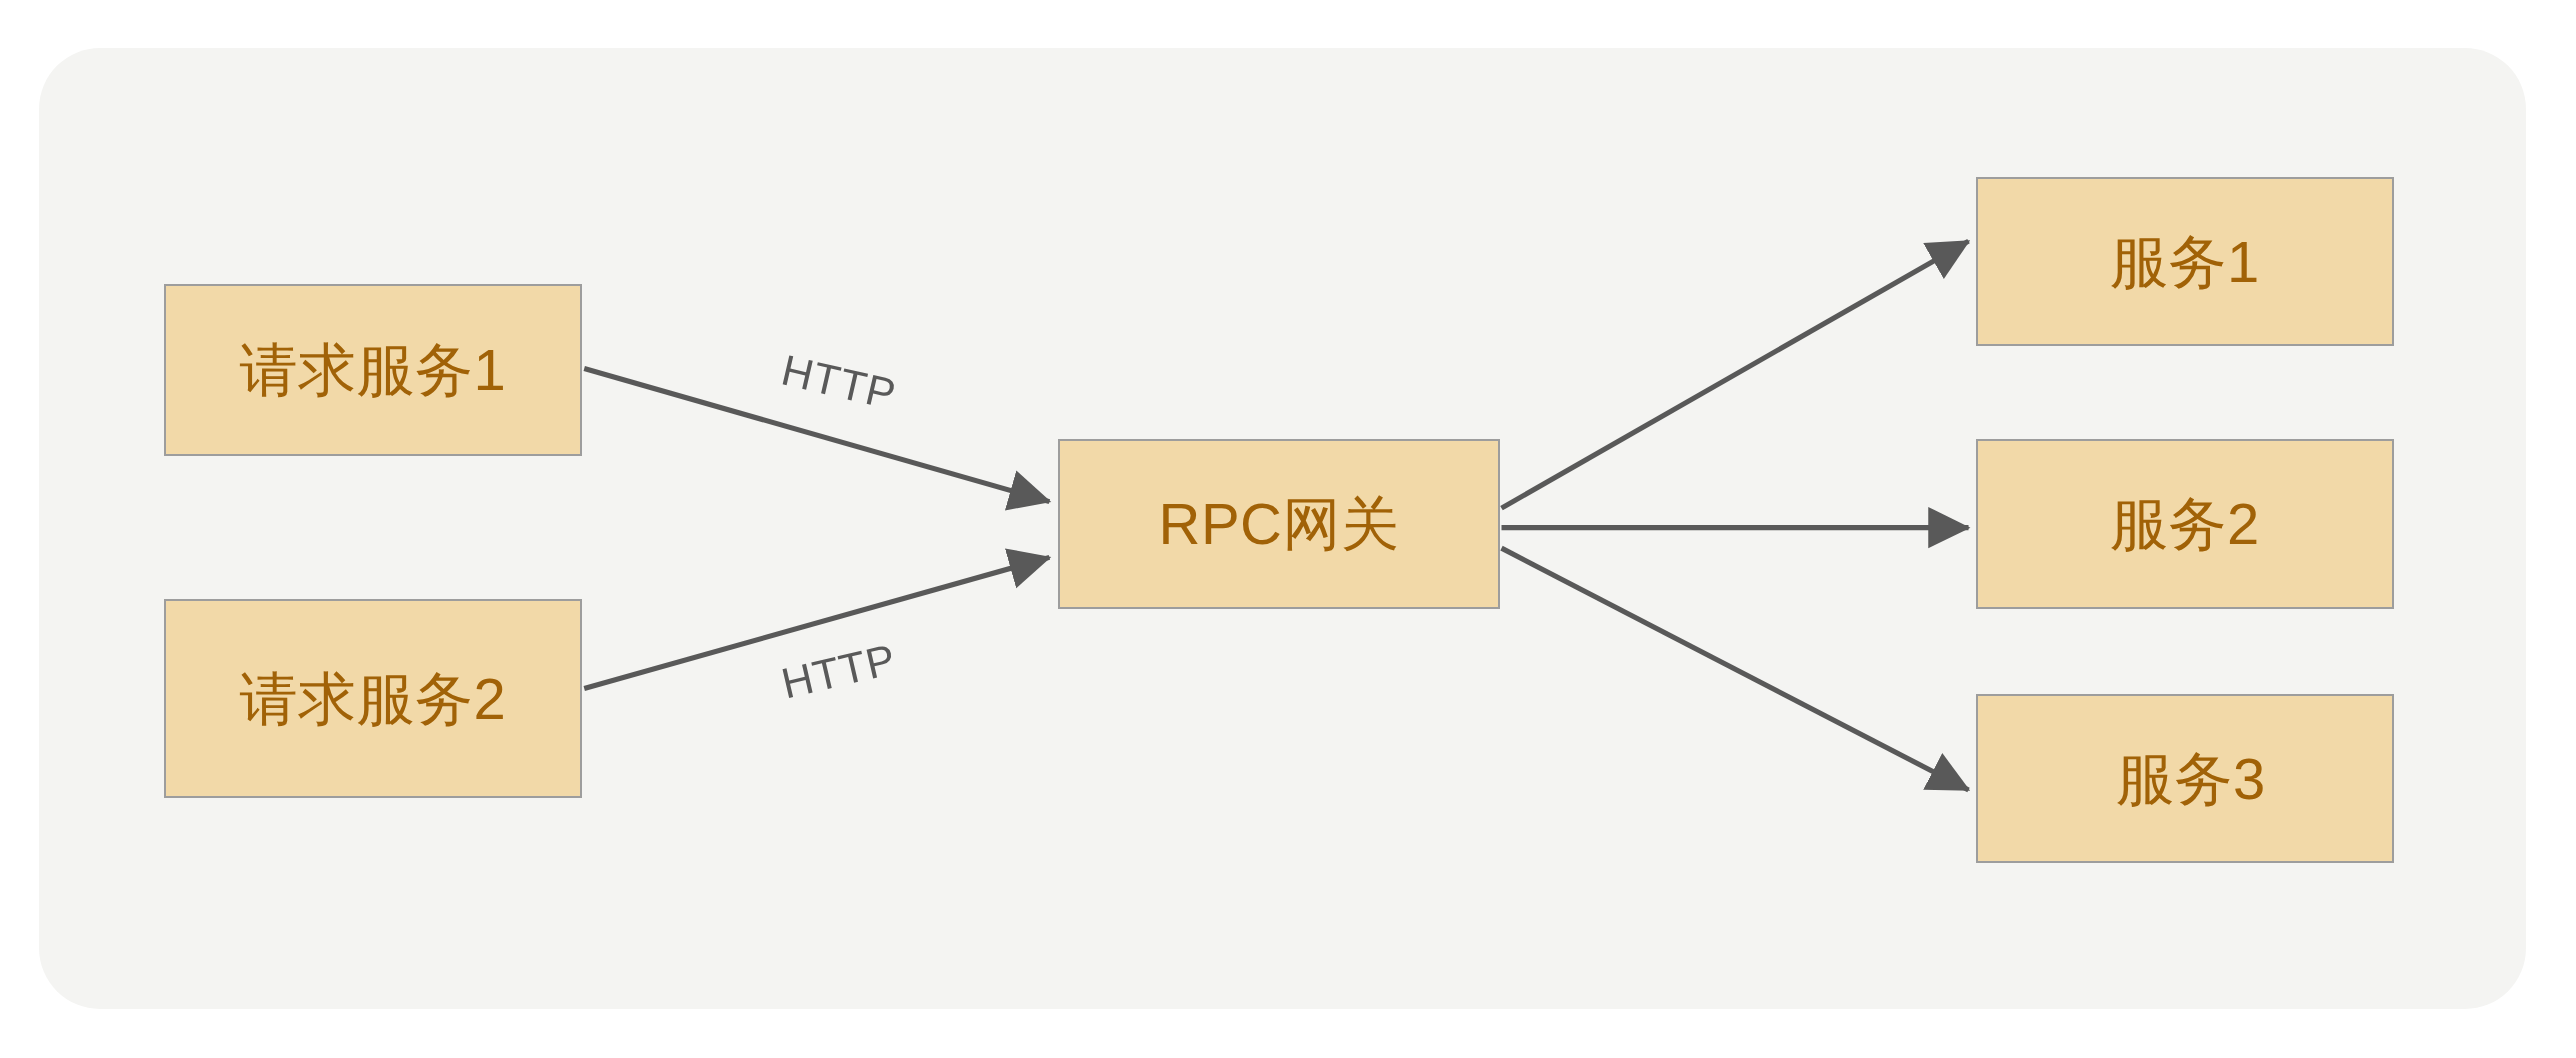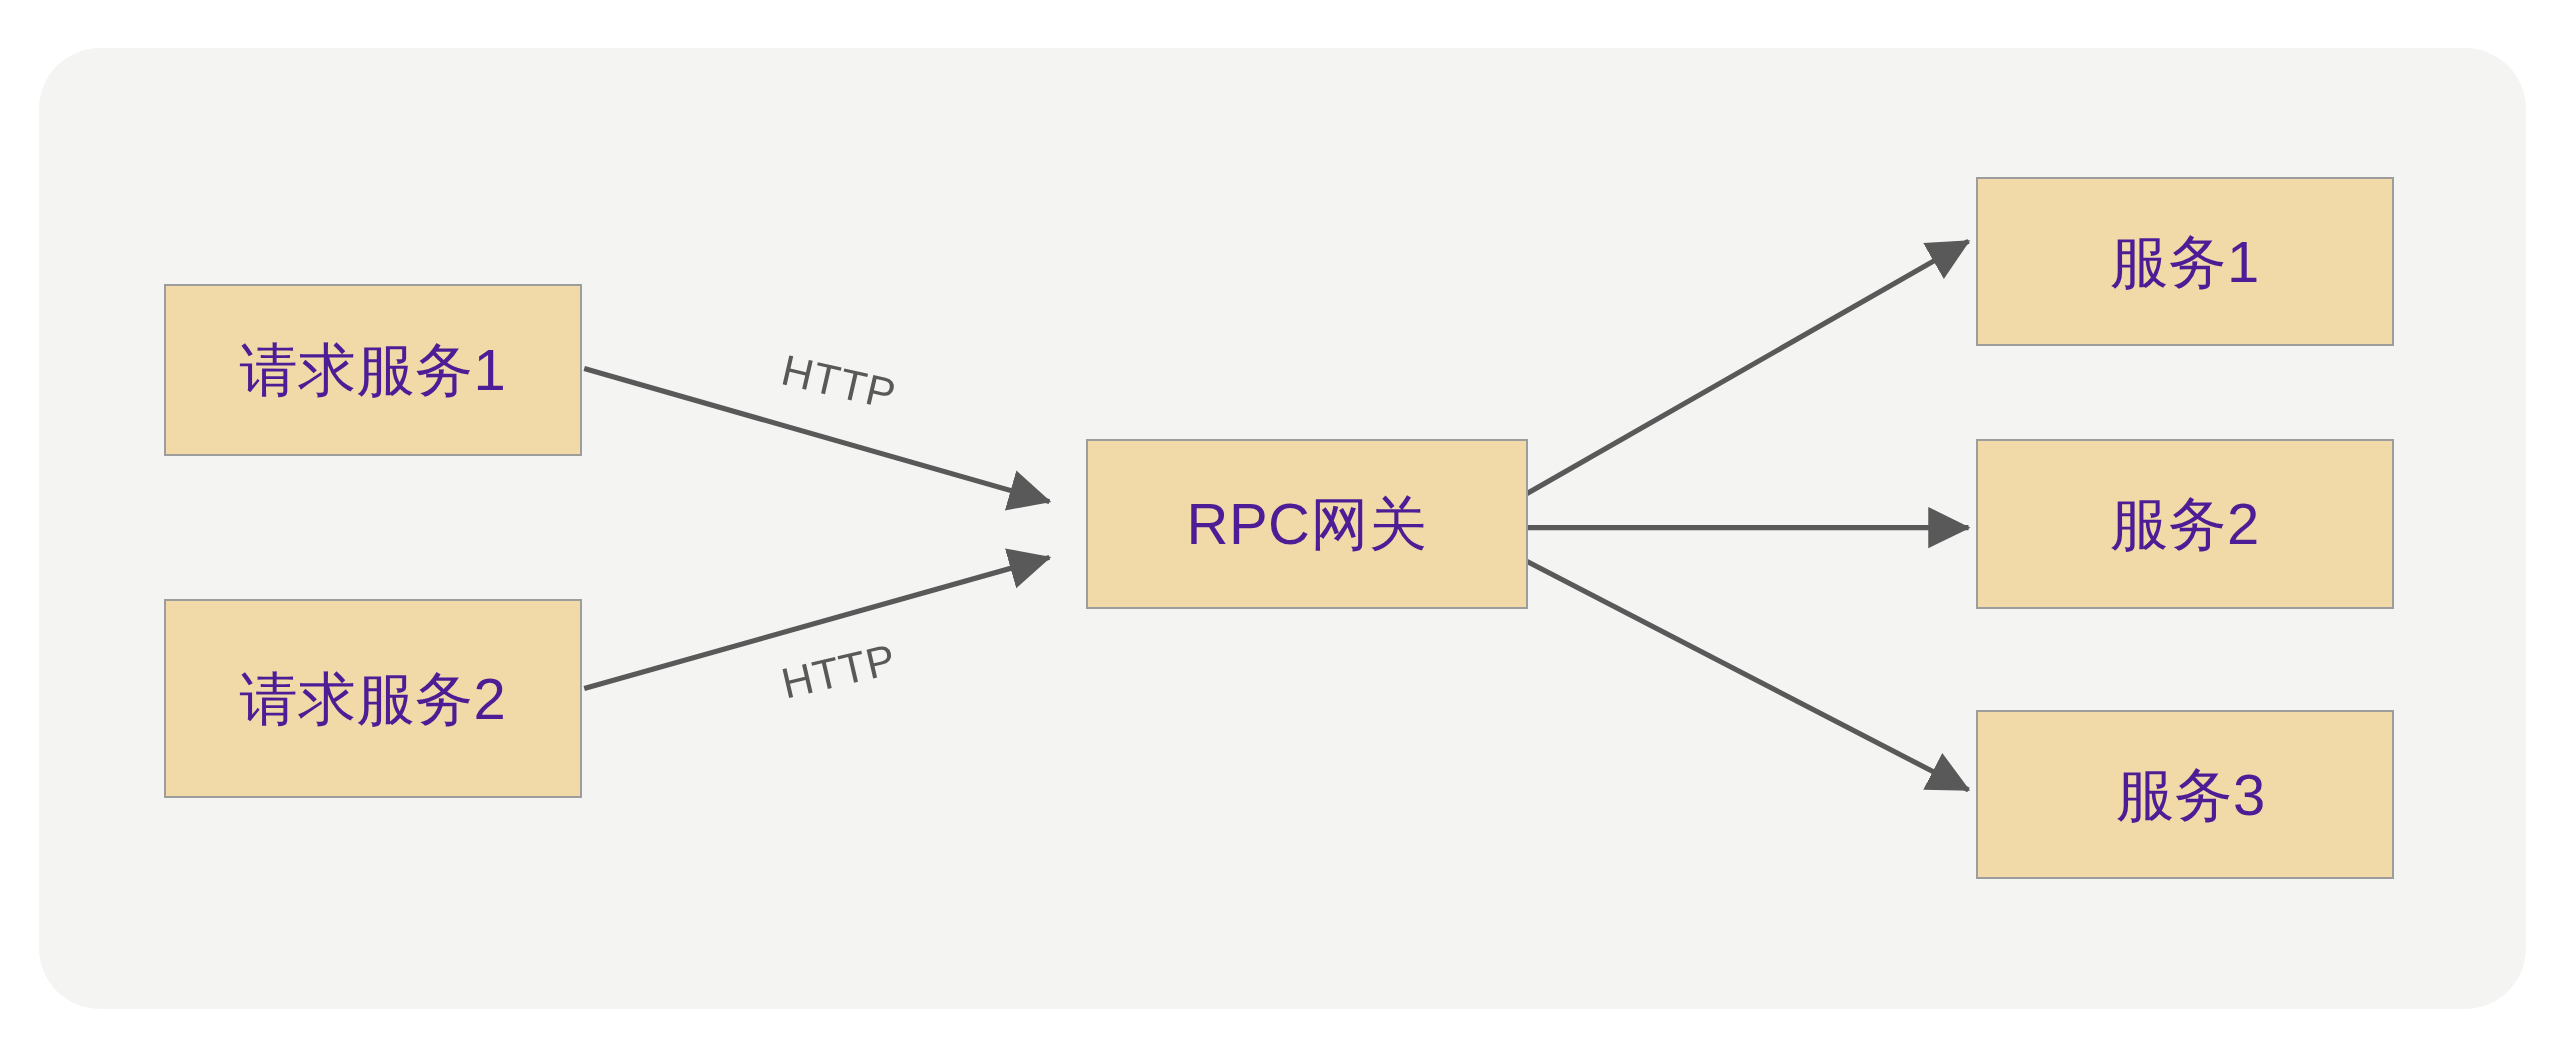--- a/index.html
+++ b/index.html
@@ -24,21 +24,21 @@
     pointer-events:none;
   }
   .node{
     position:absolute;
     box-sizing:border-box;
     background:#f2d9a8;
     border:2.8px solid #9d9d9d;
     display:flex;
     align-items:center;
     justify-content:center;
-    color:#4c1d95;
+    color:#a16207;
     letter-spacing:0.5px;
     white-space:nowrap;
   }
   .node-label{
     font-size:58px;
     line-height:1;
     font-weight:400;
   }
   .edge-label{
     position:absolute;
@@ -75,33 +75,33 @@
   </svg>
 
   <div class="node" style="left:164px;top:284px;width:418px;height:172px;">
     <span class="node-label">请求服务1</span>
   </div>
 
   <div class="node" style="left:164px;top:599px;width:418px;height:199px;">
     <span class="node-label">请求服务2</span>
   </div>
 
-  <div class="node" style="left:1058px;top:439px;width:442px;height:170px;margin-left:28px;">
+  <div class="node" style="left:1058px;top:439px;width:442px;height:170px;">
     <span class="node-label">RPC网关</span>
   </div>
 
   <div class="node" style="left:1976px;top:177px;width:418px;height:169px;">
     <span class="node-label">服务1</span>
   </div>
 
   <div class="node" style="left:1976px;top:439px;width:418px;height:170px;align-items:center;">
     <span class="node-label">服务2</span>
   </div>
 
-  <div class="node" style="left:1976px;top:710px;width:418px;height:169px;padding-left:12px;">
+  <div class="node" style="left:1976px;top:694px;width:418px;height:169px;padding-left:12px;">
     <span class="node-label">服务3</span>
   </div>
 
   <div class="edge-label" style="left:781px;top:358px;transform:rotate(13deg);">HTTP</div>
 
   <div class="edge-label" style="left:781px;top:647px;transform:rotate(-13deg);">HTTP</div>
 
 </div>
 
 

